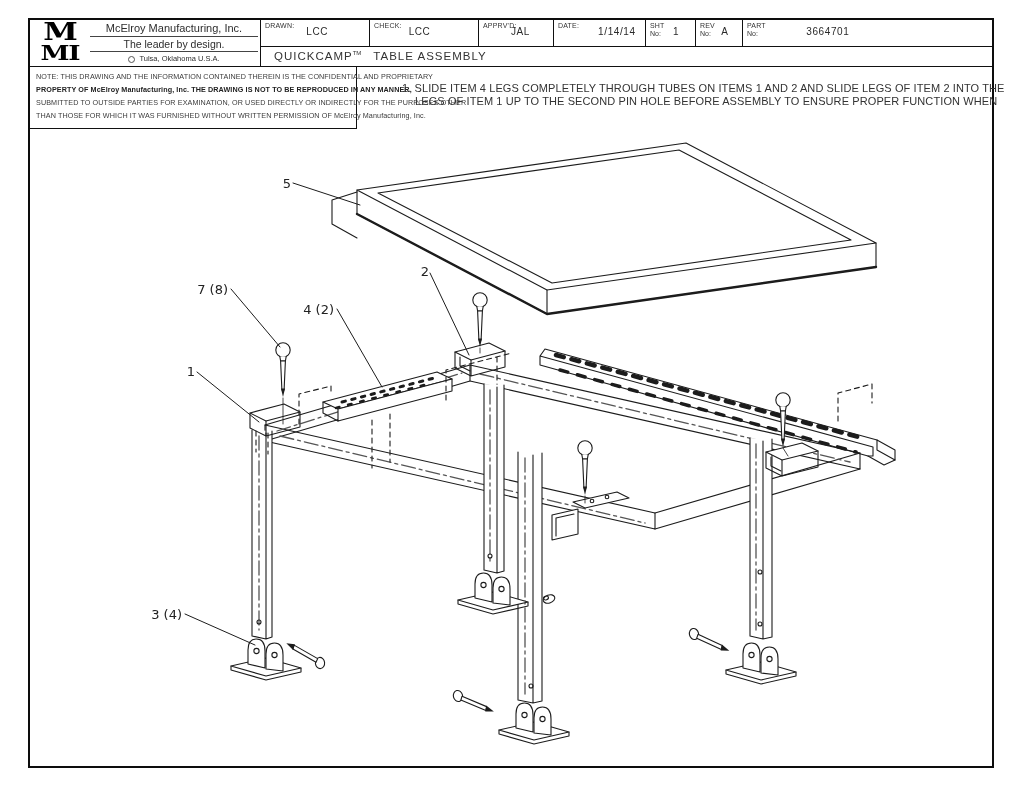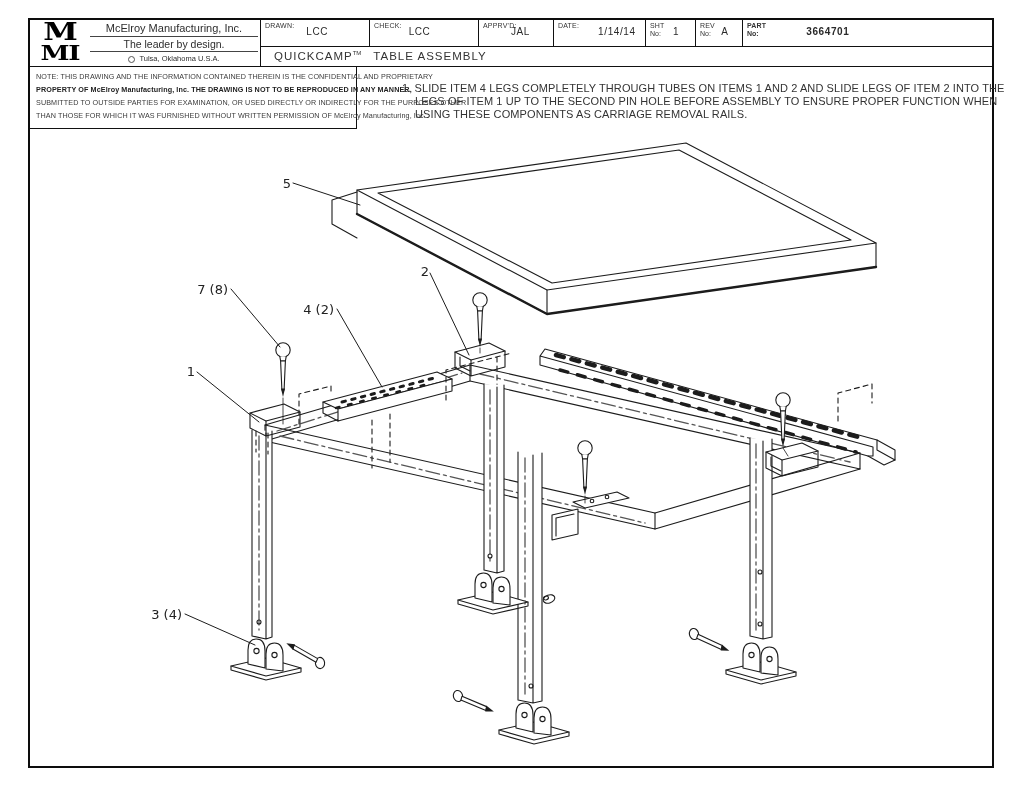--- a/index.html
+++ b/index.html
@@ -86,42 +86,41 @@
     <div class="cell small" style="left:615px;width:50px;">
       <span class="cl-label">SHT</span>
       <span class="cl-sub">No:</span>
       <span class="cl-value">1</span>
     </div>
     <div class="cell small" style="left:665px;width:47px;">
       <span class="cl-label">REV</span>
       <span class="cl-sub">No:</span>
       <span class="cl-value">A</span>
     </div>
-    <div class="cell" style="left:712px;width:254px;border-right:none;font-weight:bold;">
+    <div class="cell" style="left:712px;width:254px;border-right:none;">
       <span class="cl-label">PART</span>
       <span class="cl-sub">No:</span>
       <span class="cl-value" style="left:25%;">3664701</span>
     </div>
 
     <div id="titlerow">
       <div class="ttl"><span>QUICKCAMP</span><sup>TM</sup><span class="sfx">TABLE ASSEMBLY</span></div>
     </div>
     <div class="hline" style="top:46px;"></div>
 
     <div id="confbox">
       <div class="nl">NOTE: THIS DRAWING AND THE INFORMATION CONTAINED THEREIN IS THE CONFIDENTIAL AND PROPRIETARY</div>
       <div class="nl bold">PROPERTY OF McElroy Manufacturing, Inc. THE DRAWING IS NOT TO BE REPRODUCED IN ANY MANNER,</div>
       <div class="nl">SUBMITTED TO OUTSIDE PARTIES FOR EXAMINATION, OR USED DIRECTLY OR INDIRECTLY FOR THE PURPOSES OTHER</div>
       <div class="nl">THAN THOSE FOR WHICH IT WAS FURNISHED WITHOUT WRITTEN PERMISSION OF McElroy Manufacturing, Inc.</div>
     </div>
 
     <div id="notes">
       <div class="n1">1. SLIDE ITEM 4 LEGS COMPLETELY THROUGH TUBES ON ITEMS 1 AND 2 AND SLIDE LEGS OF ITEM 2 INTO THE</div>
       <div class="n2">LEGS OF ITEM 1 UP TO THE SECOND PIN HOLE BEFORE ASSEMBLY TO ENSURE PROPER FUNCTION WHEN</div>
-      <div class="n2">USING THESE COMPONENTS AS CARRIAGE REMOVAL RAILS.</div>
     </div>
   </div>
 
   <svg id="draw" viewBox="0 0 1024 792">
     <defs>
       <g id="foot">
         <path class="wf" d="M-34,18 L1,28 L36,20 L1,10 Z"></path>
         <path d="M-34,18 L-34,22 L1,32 L36,24 L36,20" fill="none"></path>
         <path class="wf" d="M-17,16 L-17,2 Q-17,-9 -8.5,-9 Q0,-9 0,3 L0,20 Z"></path>
         <circle class="wf" cx="-8.5" cy="3" r="2.6"></circle>

